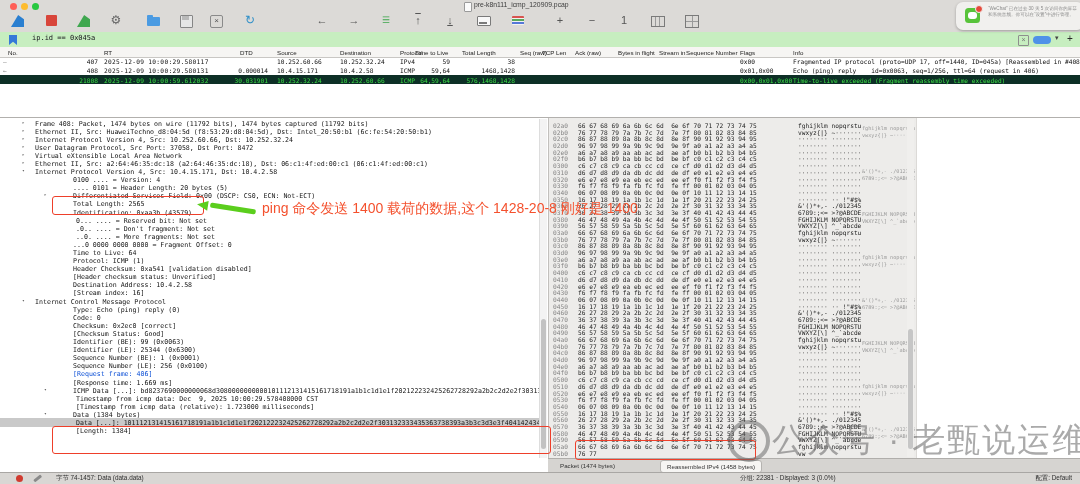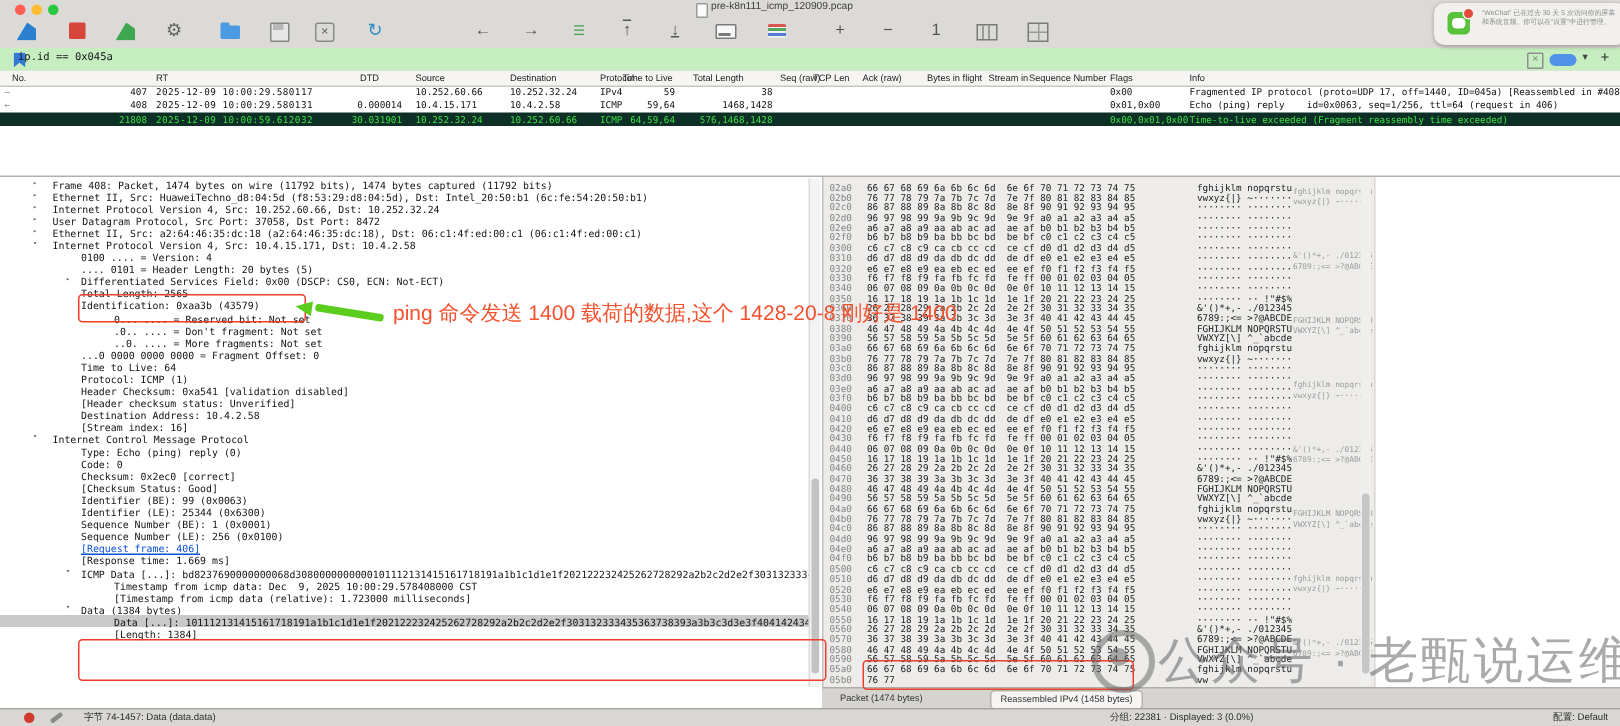--- a/index.html
+++ b/index.html
@@ -33,21 +33,21 @@
   .icon-go-to-packet{color:#3da64b;font-size:9px;}
   .icon-auto-scroll::before{content:"";position:absolute;left:1px;top:3px;width:12px;height:8px;border:1px solid #7a7a7a;background:#f8f8f8;border-radius:1px;}
   .icon-auto-scroll::after{content:"";position:absolute;left:3px;top:9px;width:8px;height:2px;background:#7a7a7a;}
   .icon-colorize::before{content:"";position:absolute;left:1.5px;top:3px;width:12px;height:9px;background:linear-gradient(to bottom,#d85450 0 2px,#f2f2f2 2px 3px,#57a85c 3px 5px,#f2f2f2 5px 6px,#5578d8 6px 8px,#f2f2f2 8px 9px);border-radius:1px;}
   .icon-resize-columns::before{content:"";position:absolute;left:1px;top:3px;width:12px;height:9px;border:1px solid #7a7a7a;background:linear-gradient(to right,transparent 0 3px,#9a9a9a 3px 4px,transparent 4px 7px,#9a9a9a 7px 8px,transparent 8px);}
   .icon-layout-grid::before{content:"";position:absolute;left:1px;top:2px;width:12px;height:11px;border:1px solid #7a7a7a;background:linear-gradient(#9a9a9a,#9a9a9a) 0 5px/12px 1px no-repeat,linear-gradient(#9a9a9a,#9a9a9a) 6px 0/1px 11px no-repeat;}
 
   
   .filterbar{position:absolute;left:0;top:32px;width:1080px;height:15px;background:#c7eec0;border-bottom:1px solid #a3c59c;}
   .bookmark{position:absolute;left:9px;top:35px;width:8px;height:10px;background:#3579d8;clip-path:polygon(0 0,100% 0,100% 100%,50% 68%,0 100%);}
-  .filter-text{position:absolute;left:12px;top:34px;font:7px "DejaVu Sans Mono",monospace;color:#15151a;}
+  .filter-text{position:absolute;left:32px;top:34px;font:7px "DejaVu Sans Mono",monospace;color:#15151a;}
   .filter-clear{position:absolute;left:1018px;top:35px;width:9px;height:9px;border:1px solid #8e8e8e;border-radius:1px;font-size:7px;line-height:8px;text-align:center;color:#777;}
   .filter-apply{position:absolute;left:1033px;top:36px;width:18px;height:8px;background:#4f92e8;border-radius:4px;}
   .filter-caret{position:absolute;left:1055px;top:34px;font-size:7px;color:#444;}
   .filter-add{position:absolute;left:1067px;top:33px;font-size:10px;color:#2a2a2a;}
 
   
   .plheader{position:absolute;left:0;top:47px;width:1080px;height:9.5px;background:#f6f5f3;border-bottom:1px solid #c9c7c4;}
   .plh{position:absolute;top:48.5px;font-size:6.2px;color:#1c1c1c;white-space:pre;}
   .plrows{position:absolute;left:0;top:56.5px;width:1080px;}
   .prow{position:relative;height:9.3px;font:6.2px "DejaVu Sans Mono",monospace;color:#101010;white-space:pre;}
@@ -68,23 +68,23 @@
 
   
   .split{position:absolute;left:0;top:117px;width:1080px;height:1px;background:#b2b0ad;}
 
   
   .details{position:absolute;left:0;top:119px;width:546px;height:353px;background:#fff;overflow:hidden;}
   .dl{position:relative;height:8.1px;font:6.6px "DejaVu Sans Mono",monospace;color:#141414;white-space:pre;}
   .dl .ar{position:absolute;top:0.5px;font-size:4.5px;color:#666;}
   .dl .tx{position:absolute;top:0.5px;}
   .ind0 .ar{left:22px;} .ind0 .tx{left:35px;}
-  .ind1 .ar{left:44px;} .ind1 .tx{left:54px;}
+  .ind1 .ar{left:44px;} .ind1 .tx{left:73px;}
   .ind2 .ar{left:64px;} .ind2 .tx{left:76px;}
-  .k-link .tx{color:#0b4fd6;text-decoration:underline;}
+  .k-link .tx{color:#0b4fd6;}
   .k-sel{background:#c9c9c9;}
   .vscroll{position:absolute;left:539px;top:119px;width:7px;height:339px;background:#f3f3f3;border-left:1px solid #ddd;}
   .vthumb{position:absolute;left:1px;top:200px;width:5px;height:130px;background:#c2c2c2;border-radius:3px;}
 
   
   .hexpane{position:absolute;left:548px;top:118px;width:367px;height:340px;background:#edecea;border-left:1px solid #c2c0bd;border-right:1px solid #dcdad7;}
   .hexrows{position:absolute;left:548px;top:122px;width:360px;}
   .hx{position:relative;height:6.7px;font:6.2px "DejaVu Sans Mono",monospace;color:#222;white-space:pre;}
   .hx span{position:absolute;top:0;}
   .hx .o{left:5px;color:#858585;}
@@ -292,20 +292,24 @@
       <div class="dl ind0">
         <span class="ar">▸</span>
         <span class="tx">Internet Protocol Version 4, Src: 10.252.60.66, Dst: 10.252.32.24</span>
       </div>
 
       <div class="dl ind0">
         <span class="ar">▸</span>
         <span class="tx">User Datagram Protocol, Src Port: 37058, Dst Port: 8472</span>
       </div>
 
+      <div class="dl ind0">
+        <span class="ar">▸</span>
+        <span class="tx">Virtual eXtensible Local Area Network</span>
+      </div>
 
       <div class="dl ind0">
         <span class="ar">▸</span>
         <span class="tx">Ethernet II, Src: a2:64:46:35:dc:18 (a2:64:46:35:dc:18), Dst: 06:c1:4f:ed:00:c1 (06:c1:4f:ed:00:c1)</span>
       </div>
 
       <div class="dl ind0">
         <span class="ar">▾</span>
         <span class="tx">Internet Protocol Version 4, Src: 10.4.15.171, Dst: 10.4.2.58</span>
       </div>

